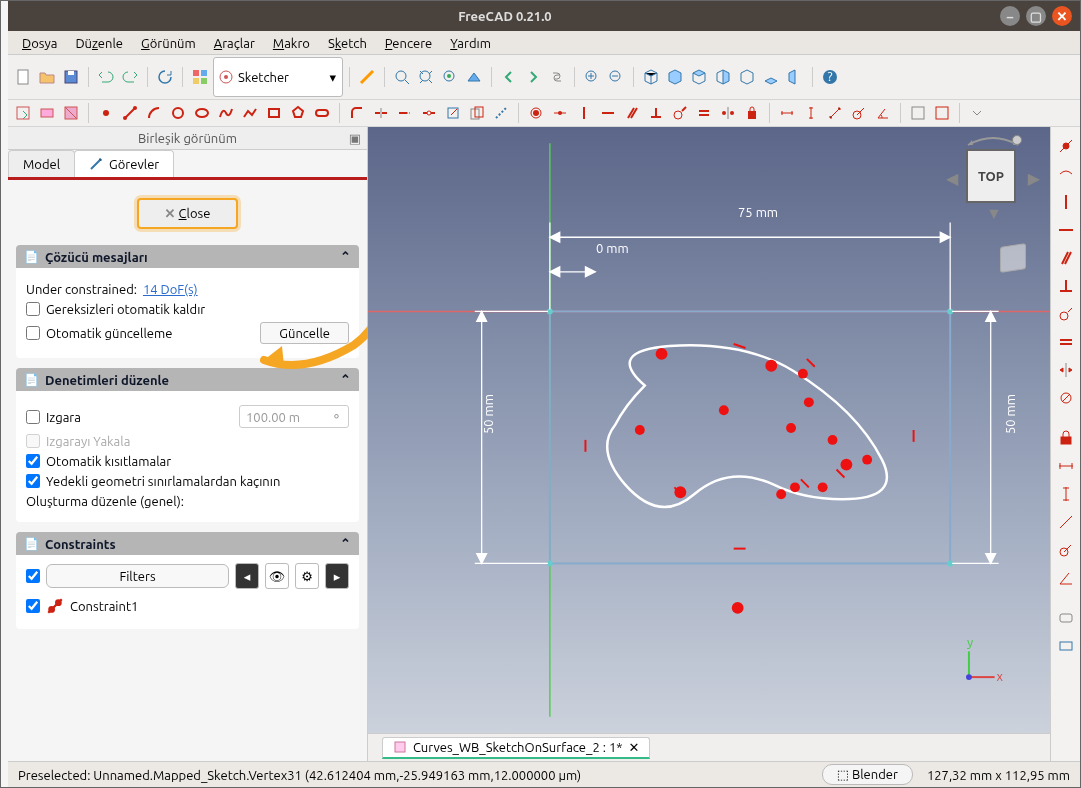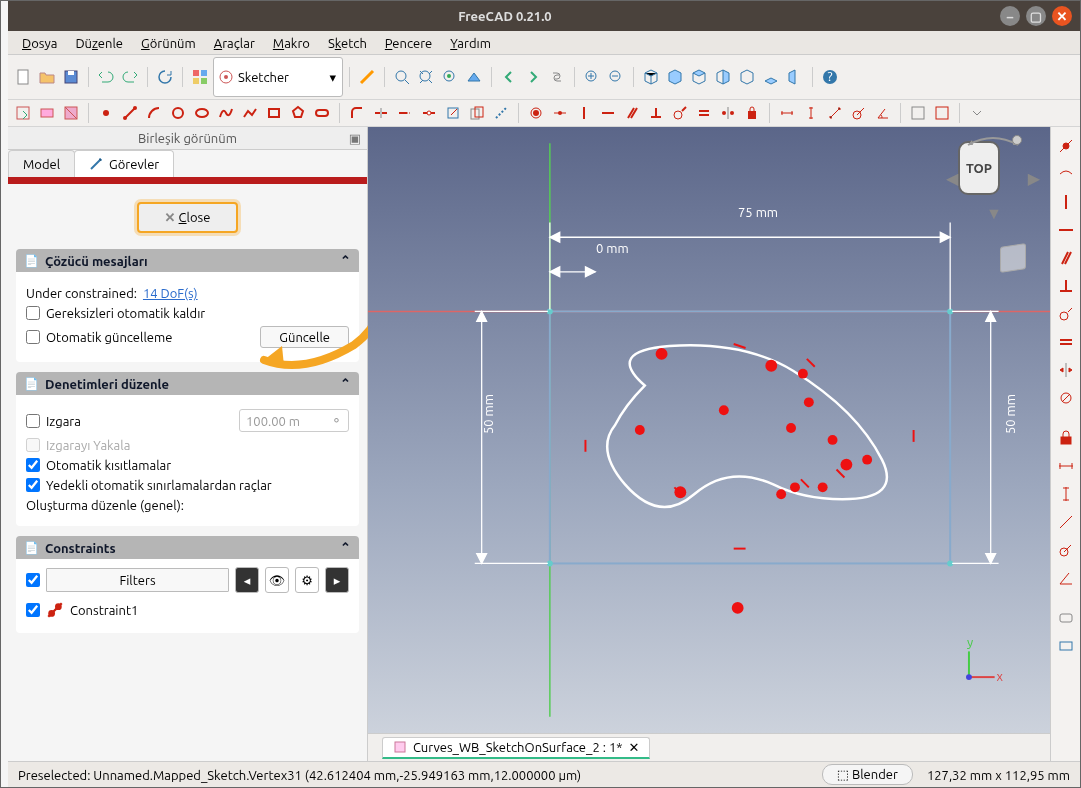--- a/index.html
+++ b/index.html
@@ -14,46 +14,46 @@
 .menubar span u { text-decoration:underline; }
 .toolbar { display:flex; align-items:center; gap:2px; padding:2px 4px; border-bottom:1px solid #d5d5d5; background:#f2f0ee; flex-wrap:nowrap; overflow:hidden;}
 .tb-btn { width:22px; height:22px; display:inline-flex; align-items:center; justify-content:center; border:1px solid transparent; border-radius:3px; }
 .tb-btn svg{ width:16px;height:16px; }
 .sep { width:1px; height:20px; background:#ccc; margin:0 4px;}
 .wb-select{ height:40px; display:flex; align-items:center; border:1px solid #bbb; border-radius:3px; padding:0 6px 0 4px; background:#fff; gap:4px; min-width:130px;}
 .main { flex:1; display:flex; overflow:hidden;}
 .leftpanel { width:360px; background:#f5f5f5; border-right:1px solid #ccc; display:flex; flex-direction:column; position:relative;}
 .combo-hdr{ background:#eee; border-bottom:1px solid #ccc; padding:4px 8px; text-align:center; color:#555; position:relative;}
 .combo-x{ position:absolute; right:6px; top:4px; color:#777;}
-.tabs { display:flex; border-bottom:7px solid #b91c1c;}
+.tabs { display:flex; border-bottom:3px solid #b91c1c;}
 .tab{ padding:6px 14px; background:#eee; border:1px solid #ccc; border-bottom:none; margin-right:-1px; border-top-left-radius:4px;border-top-right-radius:4px; display:flex;align-items:center;gap:6px;}
 .tab.active{ background:#fff;}
 .tab svg{width:14px;height:14px;}
 .taskbody { flex:1; overflow-y:auto; padding:8px 6px; }
 .close-btn { display:block; margin:10px auto 16px auto; padding:6px 26px; border:2px solid #f5a623; border-radius:4px; background:#eee; cursor:pointer; box-shadow:0 0 0 3px rgba(245,166,35,.3);}
 .close-btn::before{content:"✕ "; font-weight:bold; color:#888;}
 .section{ margin:6px 2px 10px 2px; border-radius:4px; overflow:hidden;}
 .sect-hdr{ background:#b5b5b5; color:#0f172a; padding:4px 8px; font-weight:bold; display:flex; align-items:center; gap:6px;}
 .sect-hdr::before{content:"📄"; font-size:12px;}
 .sect-hdr .chev{ margin-left:auto; }
 .sect-body{ background:#fff; padding:8px 10px;}
 .row{ display:flex; align-items:center; gap:6px; margin:6px 0;}
 a.doflink{ color:#2a6bcc; text-decoration:underline;}
 input[type=checkbox]{ width:14px;height:14px;}
 .numbox{ border:1px solid #ccc; border-radius:3px; padding:3px 6px; width:110px; display:inline-flex; align-items:center; justify-content:space-between; color:#999;}
 .btn{ border:1px solid #bbb; border-radius:3px; padding:3px 18px; background:#f8f8f8;}
 .listbox{ border:1px solid #ccc; border-radius:3px; padding:4px; height:64px; overflow:hidden; color:#333;}
 .filters-row{display:flex;gap:6px;align-items:center;}
-.filters-btn{ flex:1; border:1px solid #bbb; border-radius:1px; padding:4px; text-align:center; background:#f8f8f8;}
+.filters-btn{ flex:1; border:1px solid #bbb; border-radius:6px; padding:4px; text-align:center; background:#f8f8f8;}
 .mini{ width:24px;height:26px; border:1px solid #bbb; border-radius:3px; display:inline-flex; align-items:center; justify-content:center; background:#fff;}
 .mini.dark{background:#333;color:#fff;}
 .viewport-wrap{ flex:1; display:flex; flex-direction:column; position:relative;}
 .viewport{ flex:1; position:relative; background:linear-gradient(#5b6689,#9da8be 60%, #ccd2dc); overflow:hidden;}
 .nav-cube{ position:absolute; right:22px; top:14px; width:70px; height:70px; }
-.nav-cube .cube{ width:42px;height:54px; border:2px solid #666; border-radius:10px; background:#eee; display:flex; align-items:center; justify-content:center; font-weight:bold; color:#444; }
+.nav-cube .cube{ width:50px;height:54px; border:2px solid #666; border-radius:0; background:#eee; display:flex; align-items:center; justify-content:center; font-weight:bold; color:#444; margin:8px;}
 .nav-arrow{ position:absolute; color:#888; font-size:16px;}
 .rtool{ width:30px; background:#f4f2f0; border-left:1px solid #ccc; display:flex; flex-direction:column; align-items:center; padding-top:8px; gap:6px;}
 .rtool .rbtn{ width:22px;height:22px; display:flex;align-items:center;justify-content:center;}
 .rtool .rbtn svg{width:18px;height:18px;stroke:#c21;fill:none;}
 .doc-tabs{ height:28px; background:#f1efed; border-top:1px solid #ccc; display:flex; align-items:center; padding:0 6px; gap:6px;}
 .doc-tab{ background:#fff; border:1px solid #ccc; border-bottom:2px solid #3b8; padding:2px 10px; border-radius:3px 3px 0 0; display:flex;align-items:center;gap:6px;margin-left:8px;}
 .statusbar{ height:26px; background:#ece9e5; border-top:1px solid #ccc; display:flex; align-items:center; padding:0 10px; gap:14px; font-size:12px;}
 .statusbar .blender{ border:1px solid #bbb; border-radius:10px; padding:2px 14px; background:#f5f5f5;}
 .dim-lbl{ position:absolute; color:#fff; font-size:13px; background:transparent; }
 .arrow-annot{ position:absolute; left:236px; top:138px; pointer-events:none;}
@@ -519,21 +519,21 @@
            <div class="row" style="color:#aaa">
                 <input type="checkbox" disabled="" style="">
                 <span>Izgarayı Yakala</span>
               </div>
            <div class="row">
                 <input type="checkbox" checked="" style="">
                 <span>Otomatik kısıtlamalar</span>
               </div>
            <div class="row">
                 <input type="checkbox" checked="" style="">
-                <span>Yedekli otomatik sınırlamalardan raçlar</span>
+                <span>Yedekli geometri sınırlamalardan kaçının</span>
               </div>
            <div class="row">
                 <span>Oluşturma düzenle (genel):</span>
               </div>
          </div>
        </div>
 
        <div class="section">
          <div class="sect-hdr">
               <span>Constraints</span>

